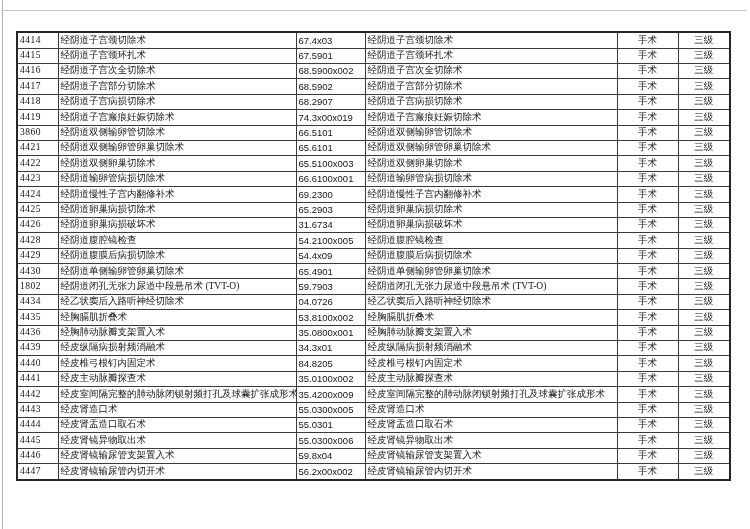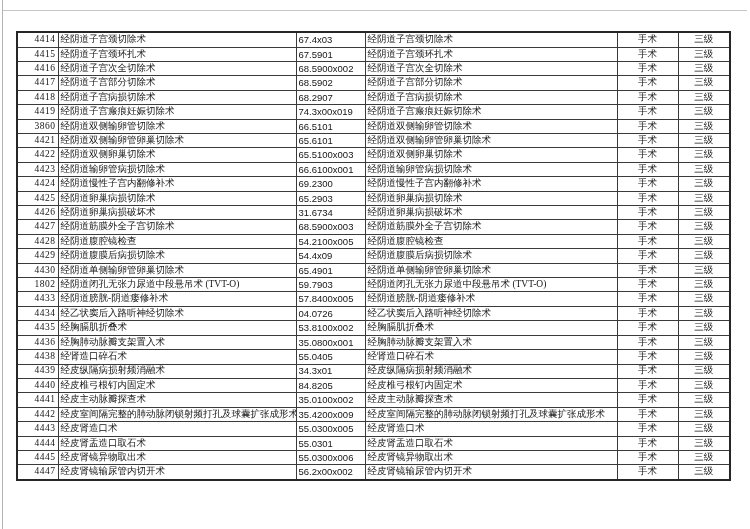--- a/index.html
+++ b/index.html
@@ -45,21 +45,21 @@
     border: 1px solid #3a3a3a;
     padding: 0 2px;
     font-size: 9.5px;
     line-height: 1;
     color: #141414;
     overflow: hidden;
     white-space: nowrap;
     vertical-align: middle;
   }
   td.col-id {
-    text-align: right;
+    text-align: left;
     font-size: 9px;
     letter-spacing: 0.5px;
   }
   td.col-name, td.col-name2 {
     padding-left: 3px;
   }
   td.col-code {
     font-family: "Liberation Sans", sans-serif;
     font-size: 9px;
     padding-left: 3px;
@@ -183,28 +183,20 @@
         </tr>
         <tr>
           <td class="col-id">4426</td>
           <td class="col-name">经阴道卵巢病损破坏术</td>
           <td class="col-code">31.6734</td>
           <td class="col-name2">经阴道卵巢病损破坏术</td>
           <td class="col-category">手术</td>
           <td class="col-level">三级</td>
         </tr>
         <tr>
-          <td class="col-id">4427</td>
-          <td class="col-name">经阴道筋膜外全子宫切除术</td>
-          <td class="col-code">68.5900x003</td>
-          <td class="col-name2">经阴道筋膜外全子宫切除术</td>
-          <td class="col-category">手术</td>
-          <td class="col-level">三级</td>
-        </tr>
-        <tr>
           <td class="col-id">4428</td>
           <td class="col-name">经阴道腹腔镜检查</td>
           <td class="col-code">54.2100x005</td>
           <td class="col-name2">经阴道腹腔镜检查</td>
           <td class="col-category">手术</td>
           <td class="col-level">三级</td>
         </tr>
         <tr>
           <td class="col-id">4429</td>
           <td class="col-name">经阴道腹膜后病损切除术</td>
@@ -223,28 +215,20 @@
         </tr>
         <tr>
           <td class="col-id">1802</td>
           <td class="col-name">经阴道闭孔无张力尿道中段悬吊术 (TVT-O)</td>
           <td class="col-code">59.7903</td>
           <td class="col-name2">经阴道闭孔无张力尿道中段悬吊术 (TVT-O)</td>
           <td class="col-category">手术</td>
           <td class="col-level">三级</td>
         </tr>
         <tr>
-          <td class="col-id">4433</td>
-          <td class="col-name">经阴道膀胱-阴道瘘修补术</td>
-          <td class="col-code">57.8400x005</td>
-          <td class="col-name2">经阴道膀胱-阴道瘘修补术</td>
-          <td class="col-category">手术</td>
-          <td class="col-level">三级</td>
-        </tr>
-        <tr>
           <td class="col-id">4434</td>
           <td class="col-name">经乙状窦后入路听神经切除术</td>
           <td class="col-code">04.0726</td>
           <td class="col-name2">经乙状窦后入路听神经切除术</td>
           <td class="col-category">手术</td>
           <td class="col-level">三级</td>
         </tr>
         <tr>
           <td class="col-id">4435</td>
           <td class="col-name">经胸膈肌折叠术</td>
@@ -255,28 +239,20 @@
         </tr>
         <tr>
           <td class="col-id">4436</td>
           <td class="col-name">经胸肺动脉瓣支架置入术</td>
           <td class="col-code">35.0800x001</td>
           <td class="col-name2">经胸肺动脉瓣支架置入术</td>
           <td class="col-category">手术</td>
           <td class="col-level">三级</td>
         </tr>
         <tr>
-          <td class="col-id">4438</td>
-          <td class="col-name">经肾造口碎石术</td>
-          <td class="col-code">55.0405</td>
-          <td class="col-name2">经肾造口碎石术</td>
-          <td class="col-category">手术</td>
-          <td class="col-level">三级</td>
-        </tr>
-        <tr>
           <td class="col-id">4439</td>
           <td class="col-name">经皮纵隔病损射频消融术</td>
           <td class="col-code">34.3x01</td>
           <td class="col-name2">经皮纵隔病损射频消融术</td>
           <td class="col-category">手术</td>
           <td class="col-level">三级</td>
         </tr>
         <tr>
           <td class="col-id">4440</td>
           <td class="col-name">经皮椎弓根钉内固定术</td>
@@ -315,20 +291,28 @@
           <td class="col-code">55.0301</td>
           <td class="col-name2">经皮肾盂造口取石术</td>
           <td class="col-category">手术</td>
           <td class="col-level">三级</td>
         </tr>
         <tr>
           <td class="col-id">4445</td>
           <td class="col-name">经皮肾镜异物取出术</td>
           <td class="col-code">55.0300x006</td>
           <td class="col-name2">经皮肾镜异物取出术</td>
+          <td class="col-category">手术</td>
+          <td class="col-level">三级</td>
+        </tr>
+        <tr>
+          <td class="col-id">4446</td>
+          <td class="col-name">经皮肾镜输尿管支架置入术</td>
+          <td class="col-code">59.8x04</td>
+          <td class="col-name2">经皮肾镜输尿管支架置入术</td>
           <td class="col-category">手术</td>
           <td class="col-level">三级</td>
         </tr>
         <tr>
           <td class="col-id">4447</td>
           <td class="col-name">经皮肾镜输尿管内切开术</td>
           <td class="col-code">56.2x00x002</td>
           <td class="col-name2">经皮肾镜输尿管内切开术</td>
           <td class="col-category">手术</td>
           <td class="col-level">三级</td>

